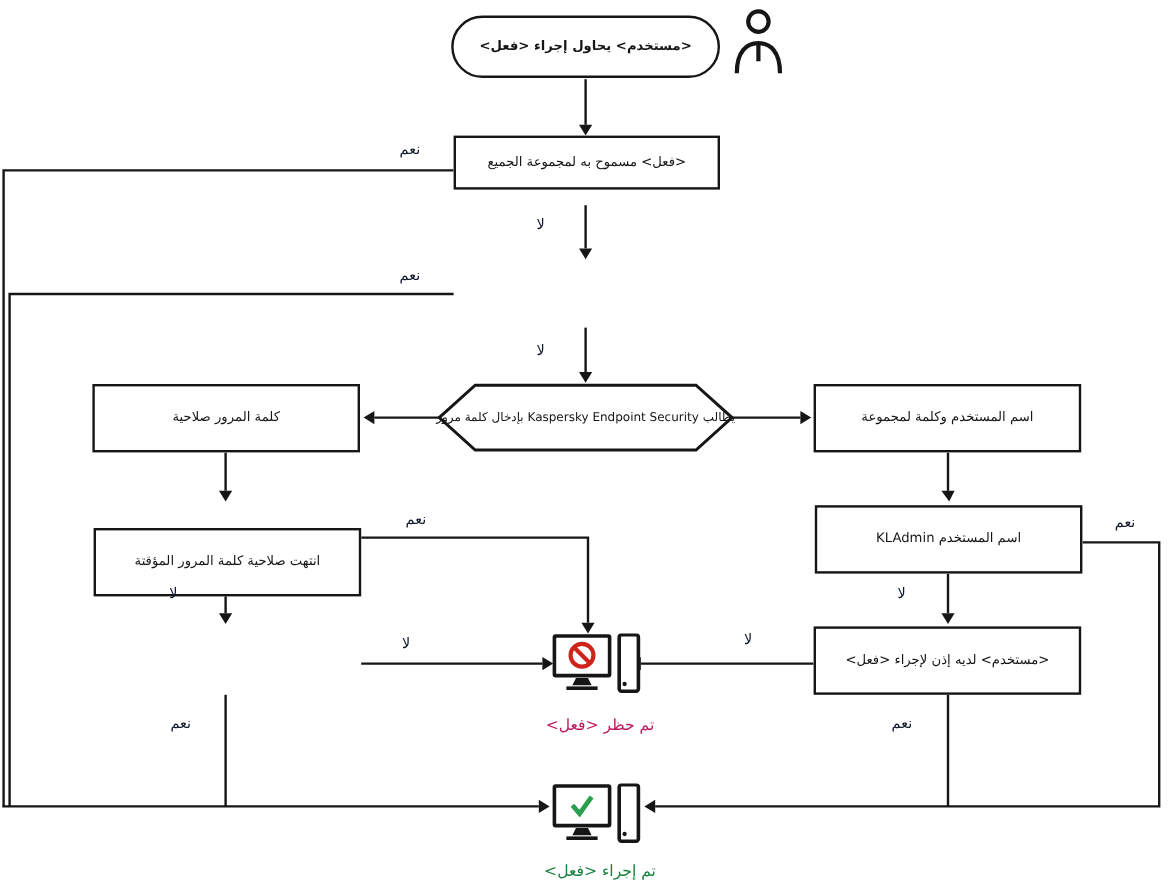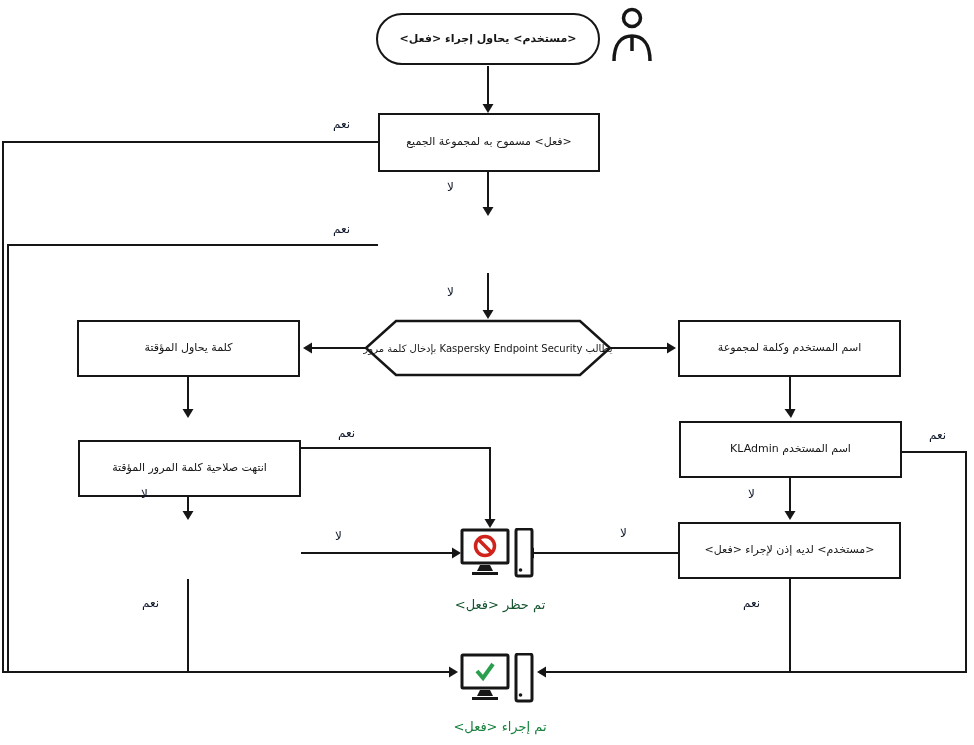--- a/index.html
+++ b/index.html
@@ -18,21 +18,21 @@
     position:absolute;z-index:3;display:flex;align-items:center;justify-content:center;
     font-size:10px;white-space:nowrap;text-align:center;color:#161616;
   }
   .edge-label{
     position:absolute;z-index:3;font-size:12px;color:#0f172a;white-space:nowrap;
   }
   .icon{position:absolute;z-index:2;}
   .outcome-text{
     position:absolute;z-index:3;width:160px;text-align:center;font-size:13px;white-space:nowrap;
   }
-  .blocked-text{color:#14532d;}
+  .blocked-text{color:#be185d;}
   .performed-text{color:#15803d;}
 </style>
 </head>
 <body>
 
 <div class="canvas">
 
   <svg class="wires" width="974" height="745" viewBox="0 0 974 745">
     <g stroke="#161616" stroke-width="2" fill="none">
 
@@ -82,25 +82,25 @@
   </svg>
 
   <div class="node oval" style="left:376px;top:13px;width:224px;height:52px" dir="rtl">&lt;مستخدم&gt; يحاول إجراء &lt;فعل&gt;</div>
 
   <svg class="icon" style="left:608px;top:7px" width="48" height="56" viewBox="0 0 48 56">
     <circle cx="24" cy="11" r="8.5" stroke="#161616" stroke-width="3.5" fill="none"></circle>
     <path d="M6 54 C6 36 14 29 24 29 C34 29 42 36 42 54" stroke="#161616" stroke-width="3.5" fill="none"></path>
     <path d="M24 30 L24 44" stroke="#161616" stroke-width="3.5" fill="none"></path>
   </svg>
 
-  <div class="node" style="left:378px;top:113px;width:222px;height:59px" dir="rtl">&lt;فعل&gt; مسموح به لمجموعة الجميع</div>
+  <div class="node" style="left:378px;top:113px;width:222px;height:45px" dir="rtl">&lt;فعل&gt; مسموح به لمجموعة الجميع</div>
 
   <div class="hex-text" style="left:368px;top:321px;width:240px;height:54px" dir="rtl">يطالب Kaspersky Endpoint Security بإدخال كلمة مرور</div>
 
-  <div class="node" style="left:77px;top:320px;width:223px;height:57px" dir="rtl">كلمة يحاول المؤقتة</div>
+  <div class="node" style="left:77px;top:320px;width:223px;height:57px" dir="rtl">كلمة المرور صلاحية</div>
   <div class="node" style="left:78px;top:440px;width:223px;height:57px" dir="rtl">انتهت صلاحية كلمة المرور المؤقتة</div>
 
   <div class="node" style="left:678px;top:320px;width:223px;height:57px" dir="rtl">اسم المستخدم وكلمة لمجموعة</div>
   <div class="node" style="left:679px;top:421px;width:223px;height:57px" dir="rtl">اسم المستخدم KLAdmin</div>
   <div class="node" style="left:678px;top:522px;width:223px;height:57px" dir="rtl">&lt;مستخدم&gt; لديه إذن لإجراء &lt;فعل&gt;</div>
 
   <span class="edge-label" style="left:333px;top:117px" dir="rtl">نعم</span>
   <span class="edge-label" style="left:447px;top:180px" dir="rtl">لا</span>
   <span class="edge-label" style="left:333px;top:222px" dir="rtl">نعم</span>
   <span class="edge-label" style="left:447px;top:285px" dir="rtl">لا</span>

